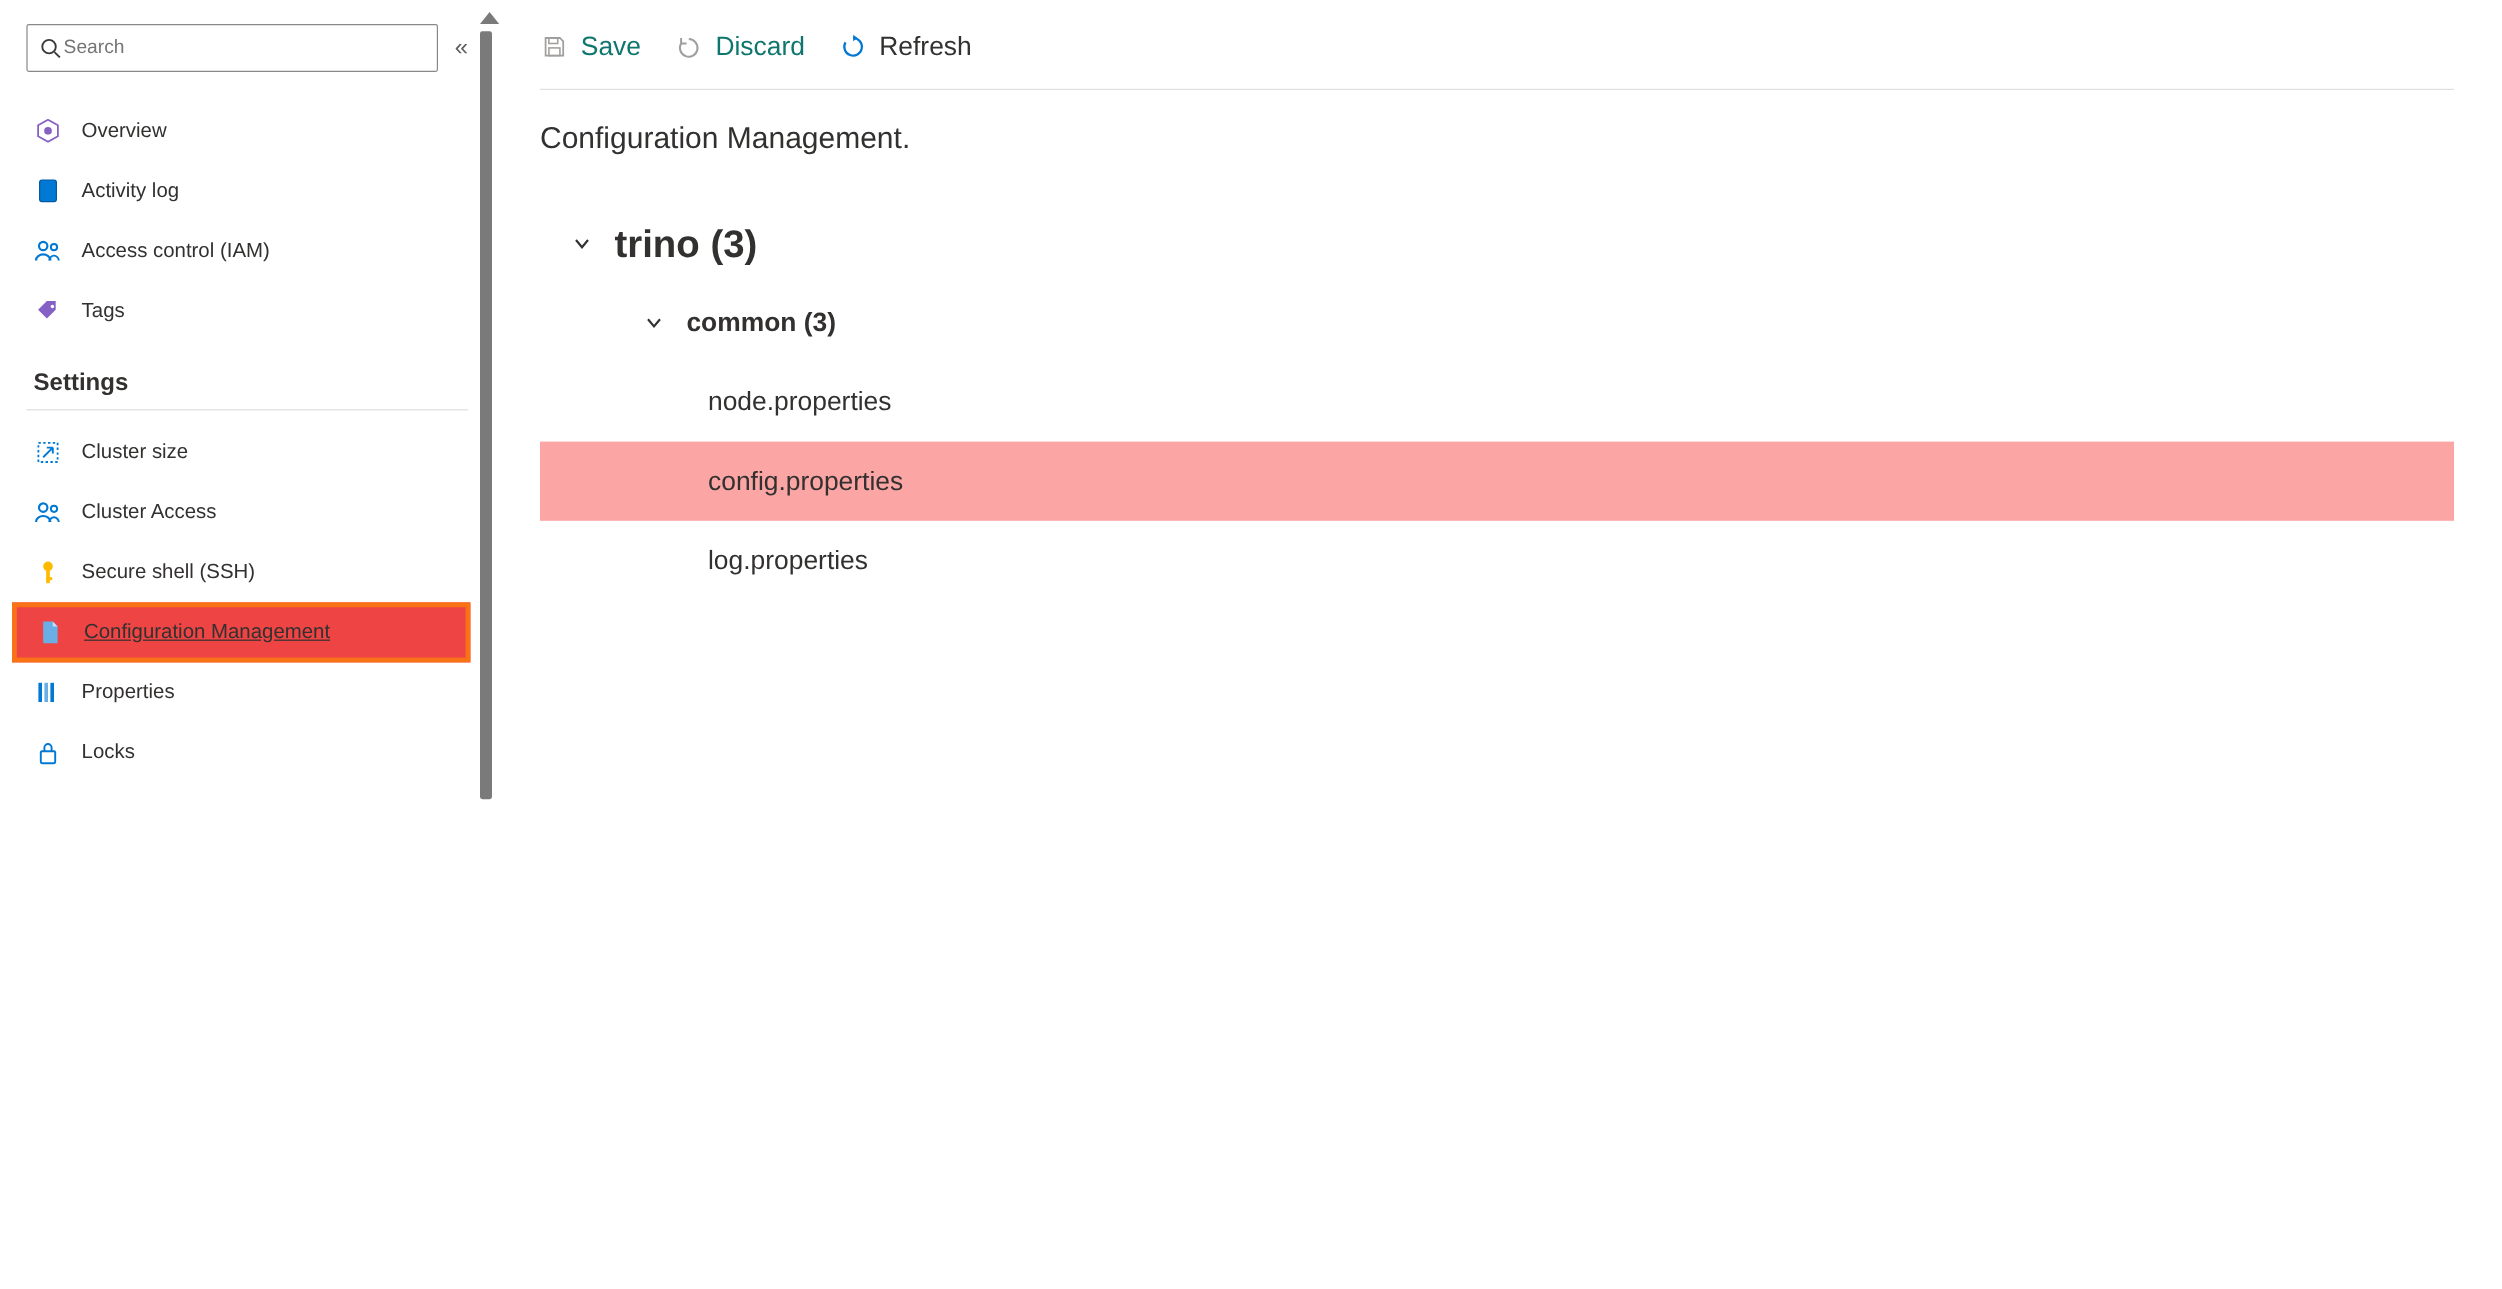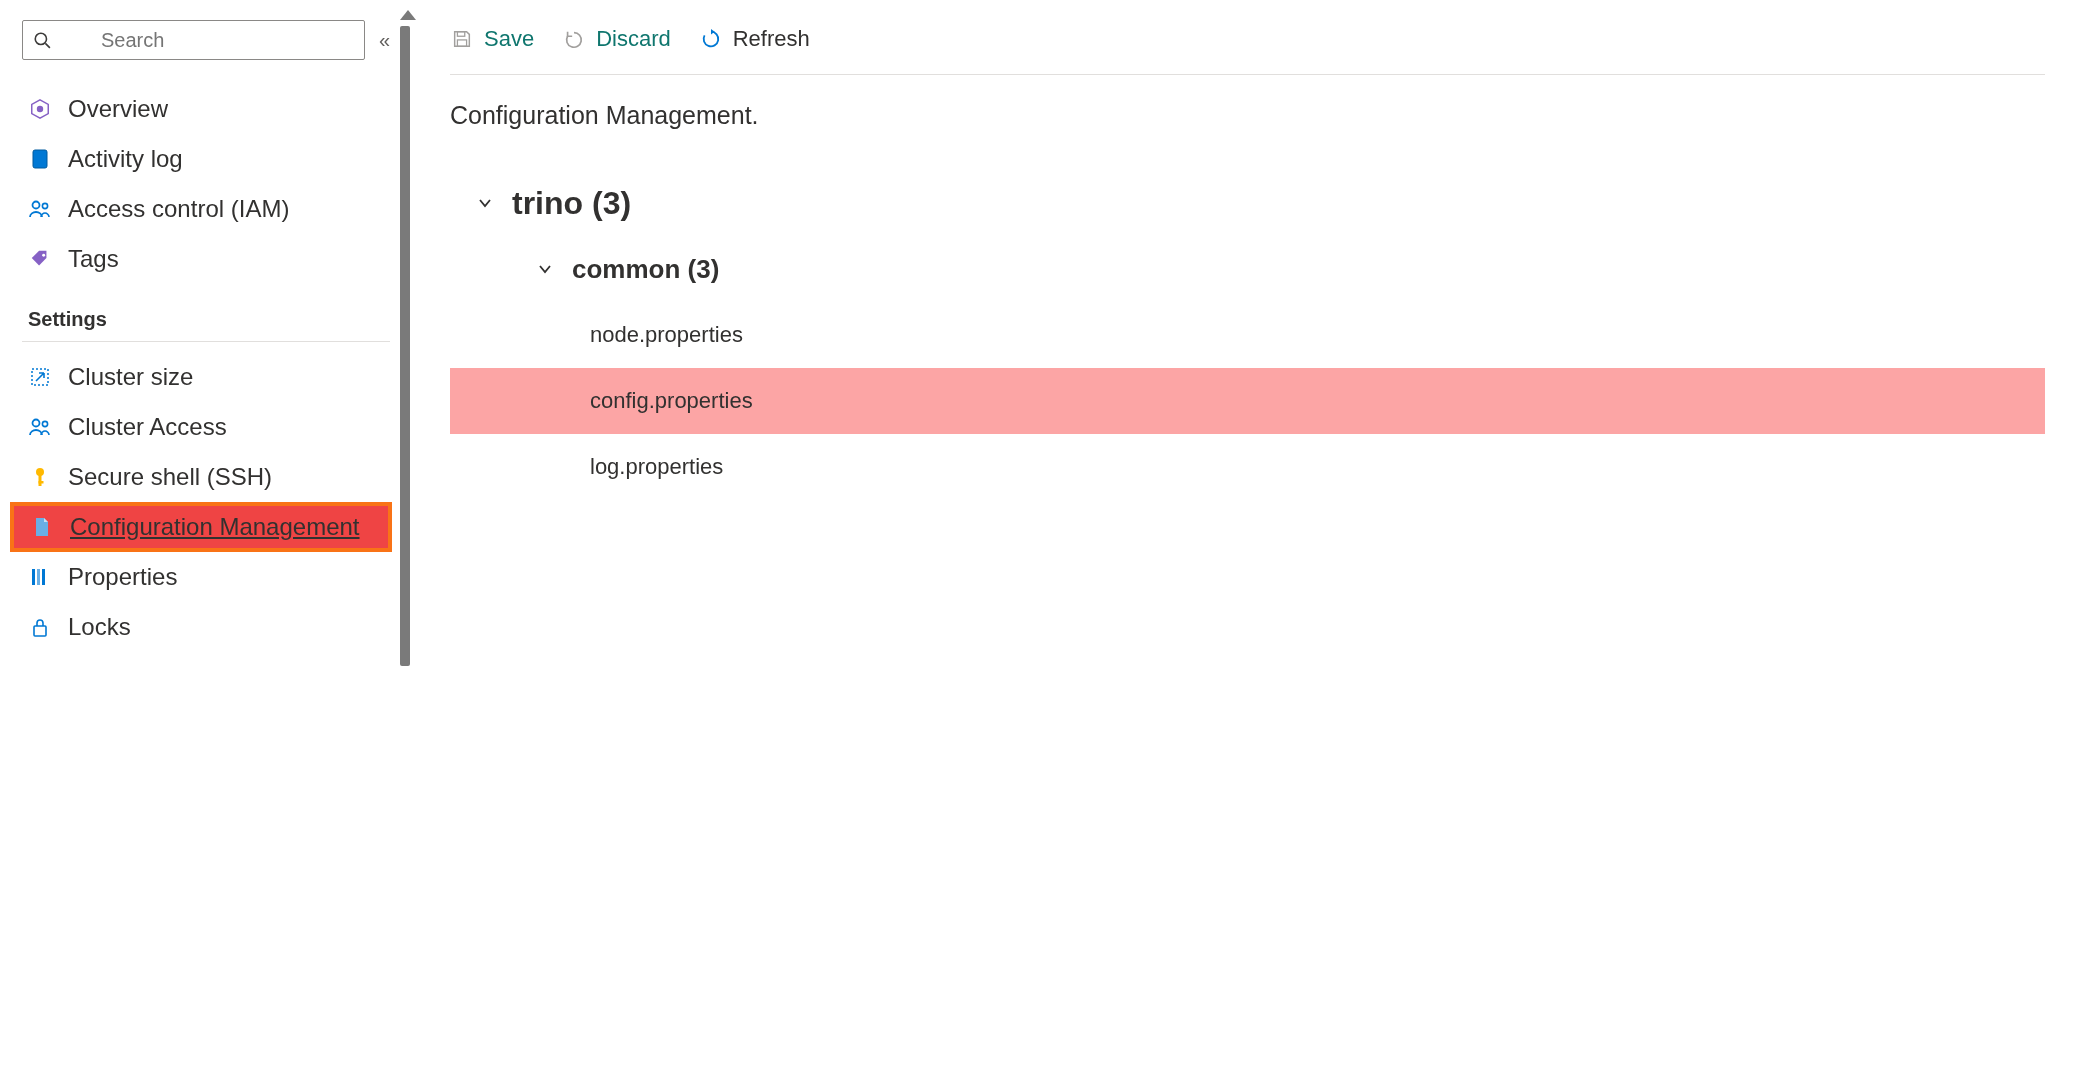--- a/index.html
+++ b/index.html
@@ -32,39 +32,38 @@
     display: flex;
     align-items: center;
     border: 1px solid #8a8886;
     border-radius: 2px;
     height: 40px;
     padding: 0 10px;
   }
   .search-box input {
     border: none;
     outline: none;
-    font-size: 20px;
+    font-size: 16px;
     width: 100%;
     color: #605e5c;
     background: transparent;
-    margin-left: 48px;
   }
   .collapse-caret {
     color: #605e5c;
     font-size: 20px;
     cursor: pointer;
   }
   .nav-item {
     display: flex;
     align-items: center;
     height: 50px;
     gap: 16px;
     padding: 0 6px;
     cursor: pointer;
-    font-size: 24px;
+    font-size: 17px;
   }
   .nav-item .icon {
     width: 24px;
     display: flex;
     justify-content: center;
     align-items: center;
   }
   .section-header {
     font-weight: 600;
     font-size: 20px;
@@ -138,21 +137,21 @@
     height: 66px;
     font-size: 22px;
   }
   .tree-row .chev {
     width: 30px;
     display: flex;
     justify-content: center;
     color: #323130;
   }
   .tree-level-0 { padding-left: 20px; font-weight: 700; font-size: 32px; }
-  .tree-level-1 { padding-left: 80px; font-weight: 700; font-size: 26px; }
+  .tree-level-1 { padding-left: 80px; font-weight: 700; font-size: 22px; }
   .tree-leaf { padding-left: 140px; font-weight: 400; cursor: pointer; }
   .tree-leaf.highlight { background: #fca5a5; }
   svg { display: block; }
 </style>
 </head>
 <body>
 
 <div class="app">
 
   <div class="sidebar">

